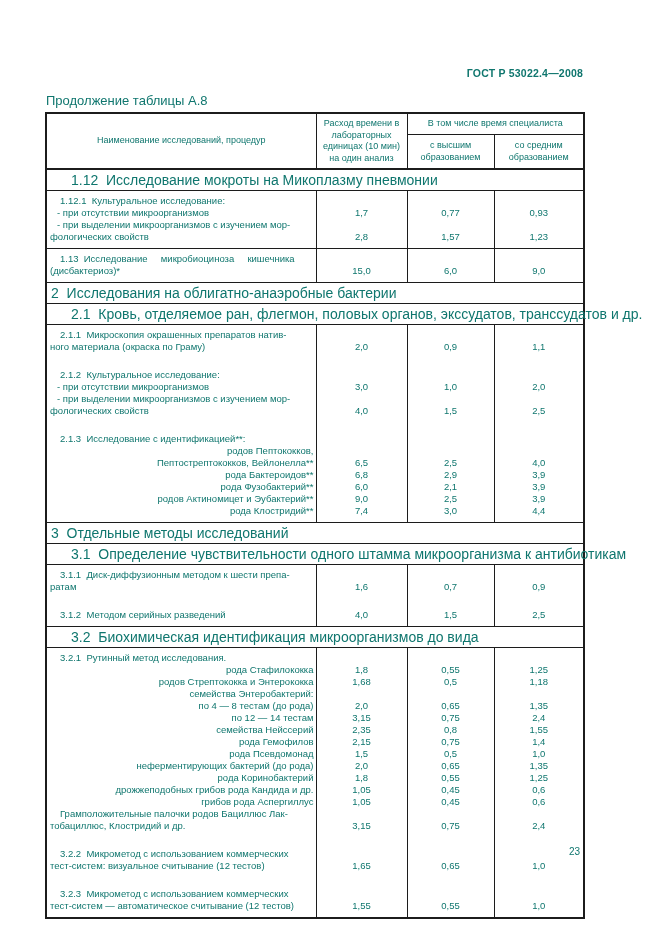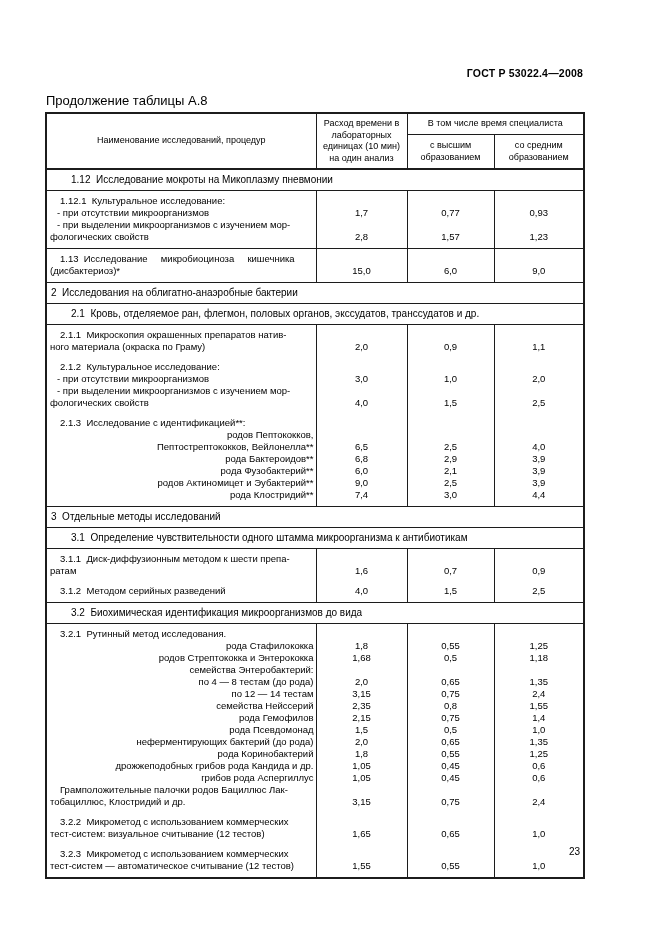--- a/index.html
+++ b/index.html
@@ -1,21 +1,21 @@
 <!DOCTYPE html>
 <html><head>
 <meta charset="utf-8">
 <style>
   html,body{margin:0;padding:0;background:#e8e8e8;}
   .page{
     position:relative;
     width:661px;height:936px;
     background:#ffffff;
     font-family:"Liberation Sans",sans-serif;
-    color:#000000;
+    color:#0f766e;
     overflow:hidden;
   }
   .doc-number{
     position:absolute;top:67px;right:78px;
     font-size:10.5px;font-weight:bold;letter-spacing:0.2px;
     white-space:pre;
   }
   .table-caption{
     position:absolute;top:93px;left:46px;
     font-size:13px;
@@ -32,36 +32,36 @@
     vertical-align:top;
   }
   table.std thead th{
     font-weight:normal;font-size:9px;line-height:11.5px;
     text-align:center;vertical-align:middle;
     padding:4px 3px;
   }
   table.std thead tr:last-child th{border-bottom:2.5px solid #1c1c1c;}
   table.std thead th.rspan{border-bottom:2.5px solid #1c1c1c;}
   td.section{
-    font-size:10px;line-height:12px;
+    font-size:14px;line-height:12px;
     padding:4px 4px 4px 24px;
     white-space:pre;
   }
   td.section.center{text-align:left;padding-left:4px;}
   td.name-cell{padding:4px 2px 5px 3px;}
   td.val-cell{padding:4px 0 5px 0;text-align:center;}
   .ln{
     font-size:9.5px;line-height:12px;
     white-space:pre;
   }
   .ln.first{padding-left:10px;}
   .ln.dash{padding-left:7px;}
   .ln.item{padding-left:4px;text-align:right;}
   .ln.cont{padding-left:0;}
-  .ln.gap{margin-top:8px;}
+  .ln.gap{margin-top:16px;}
   .page-number{
     position:absolute;top:846px;right:81px;
     font-size:10px;
   }
 </style>
 </head>
 <body>
 
 <div class="page">
 

